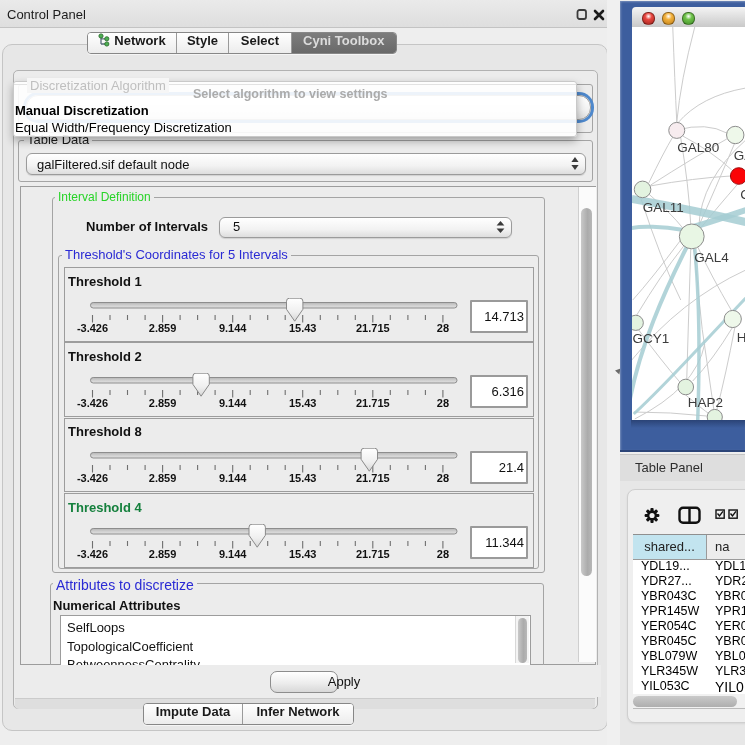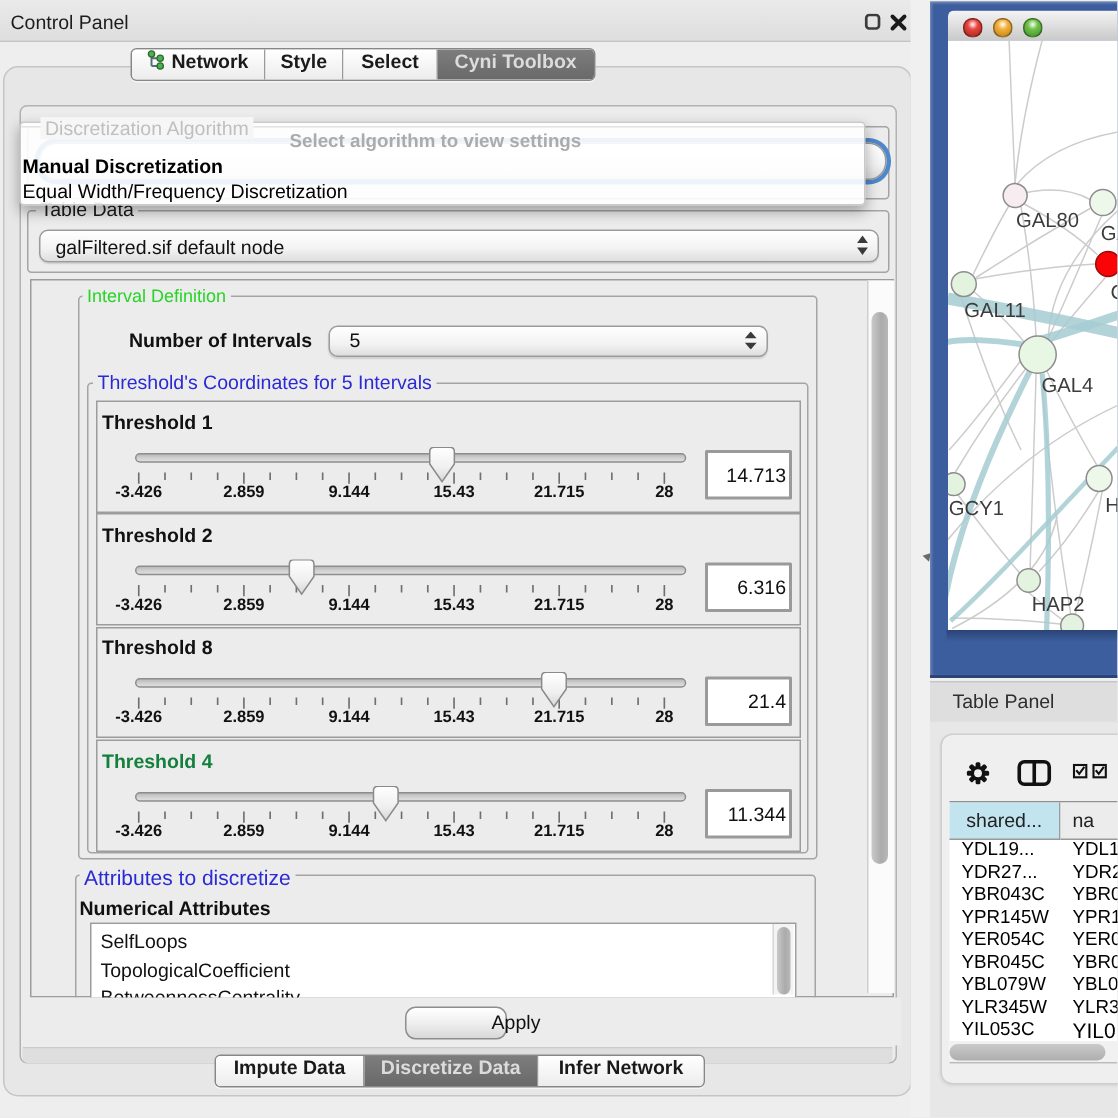--- a/index.html
+++ b/index.html
@@ -235,21 +235,20 @@
 <div class="abs t13 bold" style="left:53px;top:598px;color:#111;">Numerical Attributes</div>
 <div class="abs" style="left:60px;top:615px;width:469px;height:49px;background:#fff;border:1px solid #9c9c9c;"></div>
 <div class="abs t13" style="left:67px;top:619px;color:#111;line-height:18.6px;">SelfLoops<br>TopologicalCoefficient<br>BetweennessCentrality</div>
 <div class="abs" style="left:515px;top:616px;width:13px;height:47px;background:#f4f4f4;border-left:1px solid #d8d8d8;"></div>
 <div class="abs" style="left:517.5px;top:618px;width:9px;height:45px;border-radius:5px;background:linear-gradient(90deg,#c9c9c9,#ababab 60%,#b8b8b8);"></div>
 <div class="abs" style="left:14px;top:665px;width:587px;height:32px;background:#ececec;"></div>
 <div class="abs" style="left:270px;top:671px;width:66px;height:20px;border:1px solid #8d8d8d;border-radius:7px;background:linear-gradient(#ffffff,#ededed 55%,#d8d8d8);"></div>
 <div class="abs t13" style="left:270px;top:674px;width:66px;text-align:center;color:#111;padding-left:41px;">Apply</div>
 <div class="seg" style="left:143px;top:703px;height:20px;">
 <div class="s" style="width:98px;">Impute Data</div>
-<div class="s sel" style="width:115px;">Discretize Data</div>
 <div class="s" style="width:110px;">Infer Network</div>
 </div>
 <div class="abs" style="left:607px;top:0;width:13px;height:745px;background:#f0f0f0;"></div>
 <div class="abs" style="left:614.5px;top:368px;width:0;height:0;border-top:3px solid transparent;border-bottom:3px solid transparent;border-right:5px solid #6a6a6a;transform:rotate(12deg);"></div>
 <div class="abs" style="left:620px;top:1px;width:125px;height:449px;background:#3d5e9e;box-shadow:inset 1px 1px 2px rgba(255,255,255,.3);border-bottom:2px solid #2b4477;"></div>
 <div class="abs" style="left:631px;top:420px;width:114px;height:8px;background:linear-gradient(rgba(20,35,70,.45),rgba(20,35,70,0));"></div>
 <div class="abs" style="left:631.5px;top:7px;width:113.5px;height:20px;background:linear-gradient(#f4f4f4,#c9c9c9);border-bottom:1px solid #9a9a9a;border-top-left-radius:4px;"></div>
 <div class="abs" style="left:641.5px;top:11.5px;width:11px;height:11px;border-radius:6px;background:radial-gradient(circle at 50% 30%, #ffffff 0%, #e8463f 35%, #b02c25 85%);border:0.5px solid rgba(0,0,0,.35);"></div>
 <div class="abs" style="left:661.5px;top:11.5px;width:11px;height:11px;border-radius:6px;background:radial-gradient(circle at 50% 30%, #ffffff 0%, #f2b13c 35%, #cc8a20 85%);border:0.5px solid rgba(0,0,0,.35);"></div>
 <div class="abs" style="left:681.5px;top:11.5px;width:11px;height:11px;border-radius:6px;background:radial-gradient(circle at 50% 30%, #ffffff 0%, #6fc24a 35%, #4c9a30 85%);border:0.5px solid rgba(0,0,0,.35);"></div>

